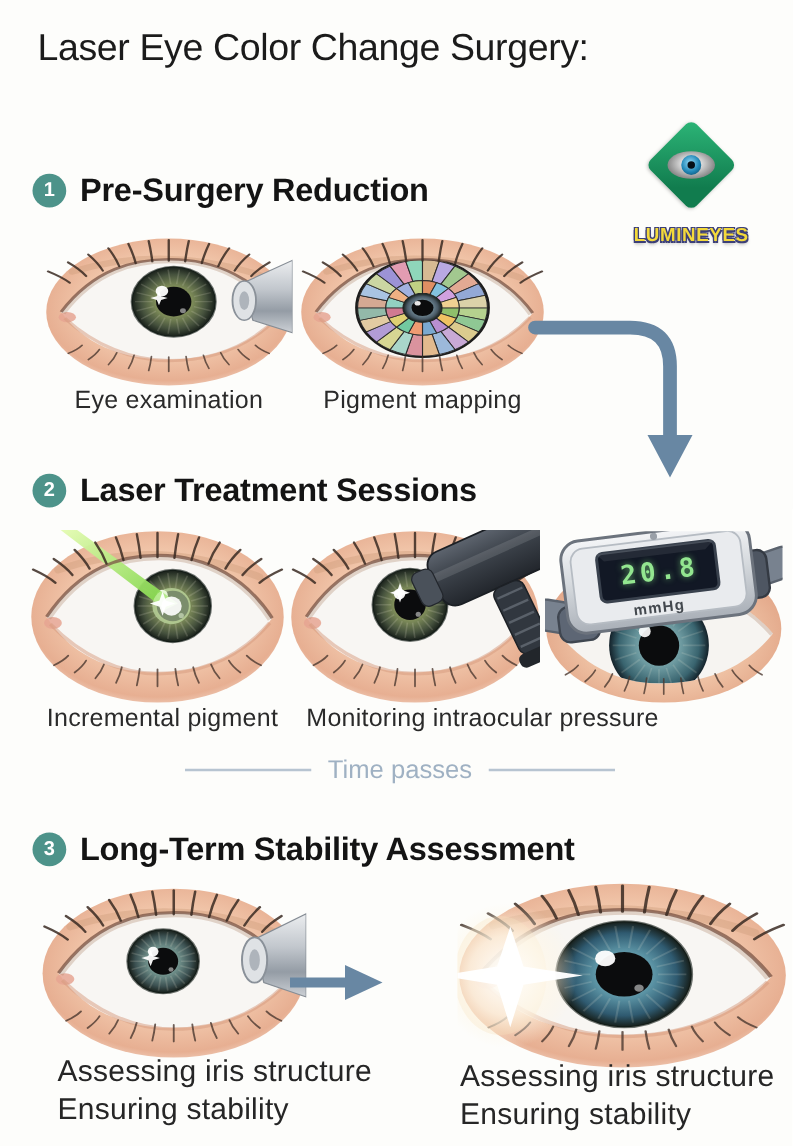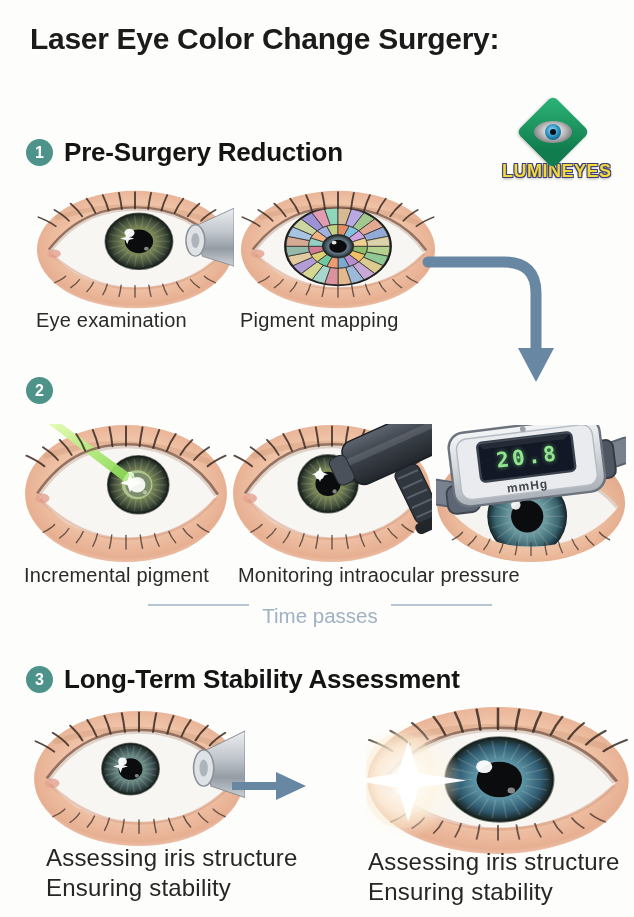--- a/index.html
+++ b/index.html
@@ -1,41 +1,41 @@
 <!DOCTYPE html>
 <html><head>
 <meta charset="utf-8">
 <style>
   *{margin:0;padding:0;box-sizing:border-box}
   html,body{background:#fff}
   body{font-family:"Liberation Sans",sans-serif;-webkit-font-smoothing:antialiased}
   #canvas{position:relative;width:634px;height:917px;background:#fdfdfb;overflow:hidden}
 
-  .title{position:absolute;left:30px;top:20px;font-size:30px;font-weight:700;line-height:38px;letter-spacing:-.3px;color:#1b1b1b}
+  .title{position:absolute;left:30px;top:20px;font-size:30px;font-weight:400;line-height:38px;letter-spacing:-.3px;color:#1b1b1b}
   .title .line2{color:#1a6b4a}
 
   .logo{position:absolute;left:502px;top:106px;width:102px;text-align:center}
   .logo-diamond{width:52px;height:52px;margin:0 auto;background:linear-gradient(135deg,#2db678 0%,#117c4e 75%);transform:rotate(45deg);border-radius:6px;display:flex;align-items:center;justify-content:center;box-shadow:0 1px 3px rgba(0,0,0,.25)}
   .logo-eye{transform:rotate(-45deg);width:38px;height:22px;background:radial-gradient(ellipse at 50% 45%,#dedede 28%,#8d8d8d 68%,#525252 100%);border-radius:50%;position:relative;overflow:hidden}
   .logo-iris{position:absolute;left:11px;top:3px;width:16px;height:16px;border-radius:50%;background:radial-gradient(circle at 45% 40%,#7cc9ea 12%,#1f86b6 55%,#0b3a55 100%)}
   .logo-pupil{position:absolute;left:16px;top:8px;width:6px;height:6px;background:#061018;border-radius:50%}
-  .logo-brand{margin-top:3px;font-size:18px;font-weight:800;letter-spacing:.5px;color:#f3d93b;
+  .logo-brand{margin-top:22px;font-size:15px;font-weight:800;letter-spacing:.5px;color:#f3d93b;
     text-shadow:-1px -1px 0 #3c3f77,1px -1px 0 #3c3f77,-1px 1px 0 #3c3f77,1px 1px 0 #3c3f77,0 2px 3px rgba(0,0,0,.35)}
 
   .section-header{position:absolute;display:flex;align-items:center;gap:11px}
   .badge{width:27px;height:27px;border-radius:50%;background:#4d938a;color:#fff;font-size:16px;font-weight:700;display:flex;align-items:center;justify-content:center;flex:0 0 auto}
   .heading{font-size:26px;font-weight:700;color:#141414;letter-spacing:-.2px;white-space:nowrap}
 
   .figure{position:absolute}
   .figure svg{width:100%;height:100%;display:block}
 
-  .caption{position:absolute;font-size:20px;color:#2a2a2a;text-align:left;letter-spacing:.2px;white-space:nowrap}
+  .caption{position:absolute;font-size:20px;color:#2a2a2a;text-align:center;letter-spacing:.2px;white-space:nowrap}
   .caption-block{position:absolute;font-size:24px;color:#262626;line-height:30px;letter-spacing:.2px;white-space:nowrap}
 
-  .divider{position:absolute;left:148px;top:604px;width:344px;display:flex;align-items:flex-start;color:#9fb1c3;font-size:20.5px}
+  .divider{position:absolute;left:148px;top:604px;width:344px;display:flex;align-items:center;color:#9fb1c3;font-size:20.5px}
   .divider .line{flex:1;border-top:2px solid #b7c4d1}
   .divider .label{margin:0 13px;white-space:nowrap}
 
   .arrow-svg{position:absolute}
 
   .tono-screen{position:absolute;left:44px;top:12px;width:95px;height:39px;display:flex;align-items:center;justify-content:center;transform:rotate(-7deg);
     font-family:"DejaVu Sans Mono",monospace;font-size:21px;font-weight:700;color:#93e690;letter-spacing:3px;text-shadow:0 0 5px rgba(130,230,130,.65)}
   .tono-unit{position:absolute;left:44px;top:54px;width:95px;text-align:center;transform:rotate(-7deg);font-size:12px;font-weight:700;color:#43484e;letter-spacing:1px}
 </style>
 </head>
@@ -257,20 +257,21 @@
   <div class="caption" style="left:36px;top:309px;width:198px">Eye examination</div>
   <div class="caption" style="left:240px;top:309px;width:196px">Pigment mapping</div>
 
   <svg class="arrow-svg" style="left:420px;top:249px" width="140" height="140" viewBox="0 0 140 140">
     <path d="M8,13 H84 Q116,13 116,44 V101" fill="none" stroke="#6887a3" stroke-width="11" stroke-linecap="round"></path>
     <polygon points="98,99 134,99 116,133" fill="#6887a3"></polygon>
   </svg>
 
   <div class="section-header" style="left:26px;top:377px">
     <div class="badge">2</div>
+    <div class="heading">Laser Treatment Sessions</div>
   </div>
 
   <div class="figure" style="left:24px;top:424px;width:204px;height:140px">
     <svg viewBox="0 0 200 145" preserveAspectRatio="none">
         <defs>
           <radialGradient id="skc" cx="50%" cy="46%" r="65%">
             <stop offset="0%" stop-color="#f9e3d3"></stop>
             <stop offset="50%" stop-color="#f2c8ac"></stop>
             <stop offset="78%" stop-color="#e7af92"></stop>
             <stop offset="100%" stop-color="#fbf1ea"></stop>

